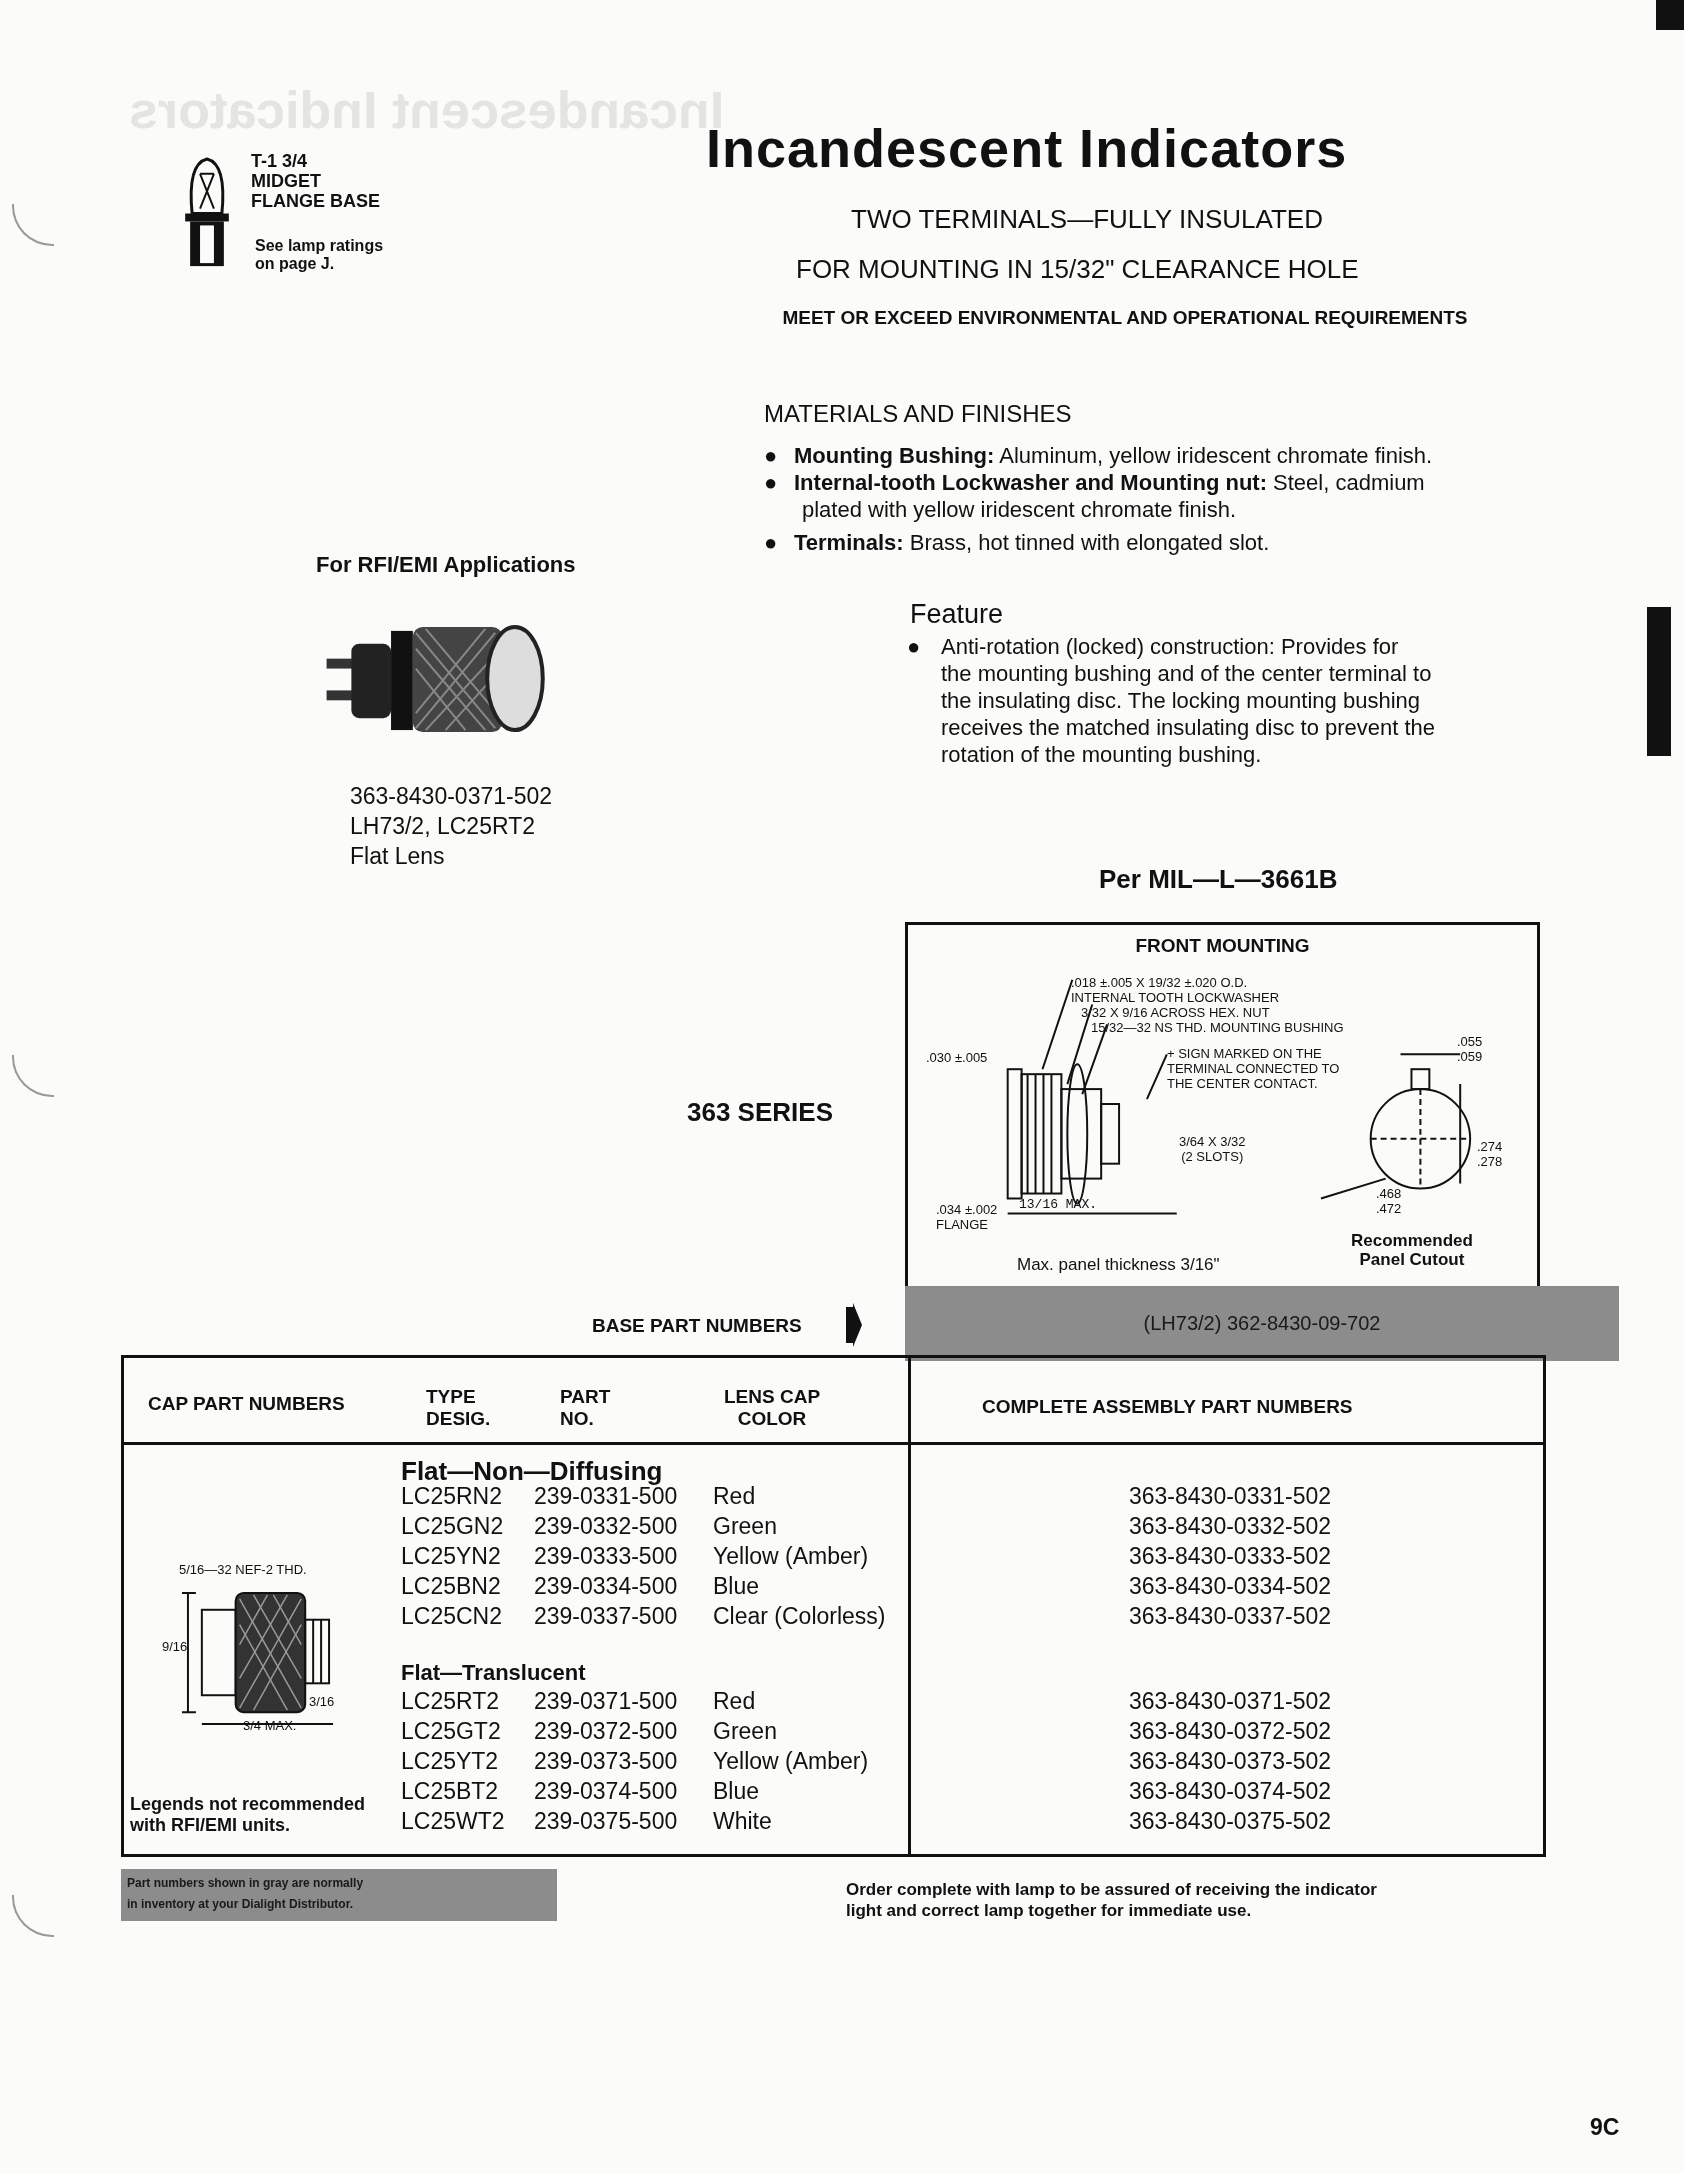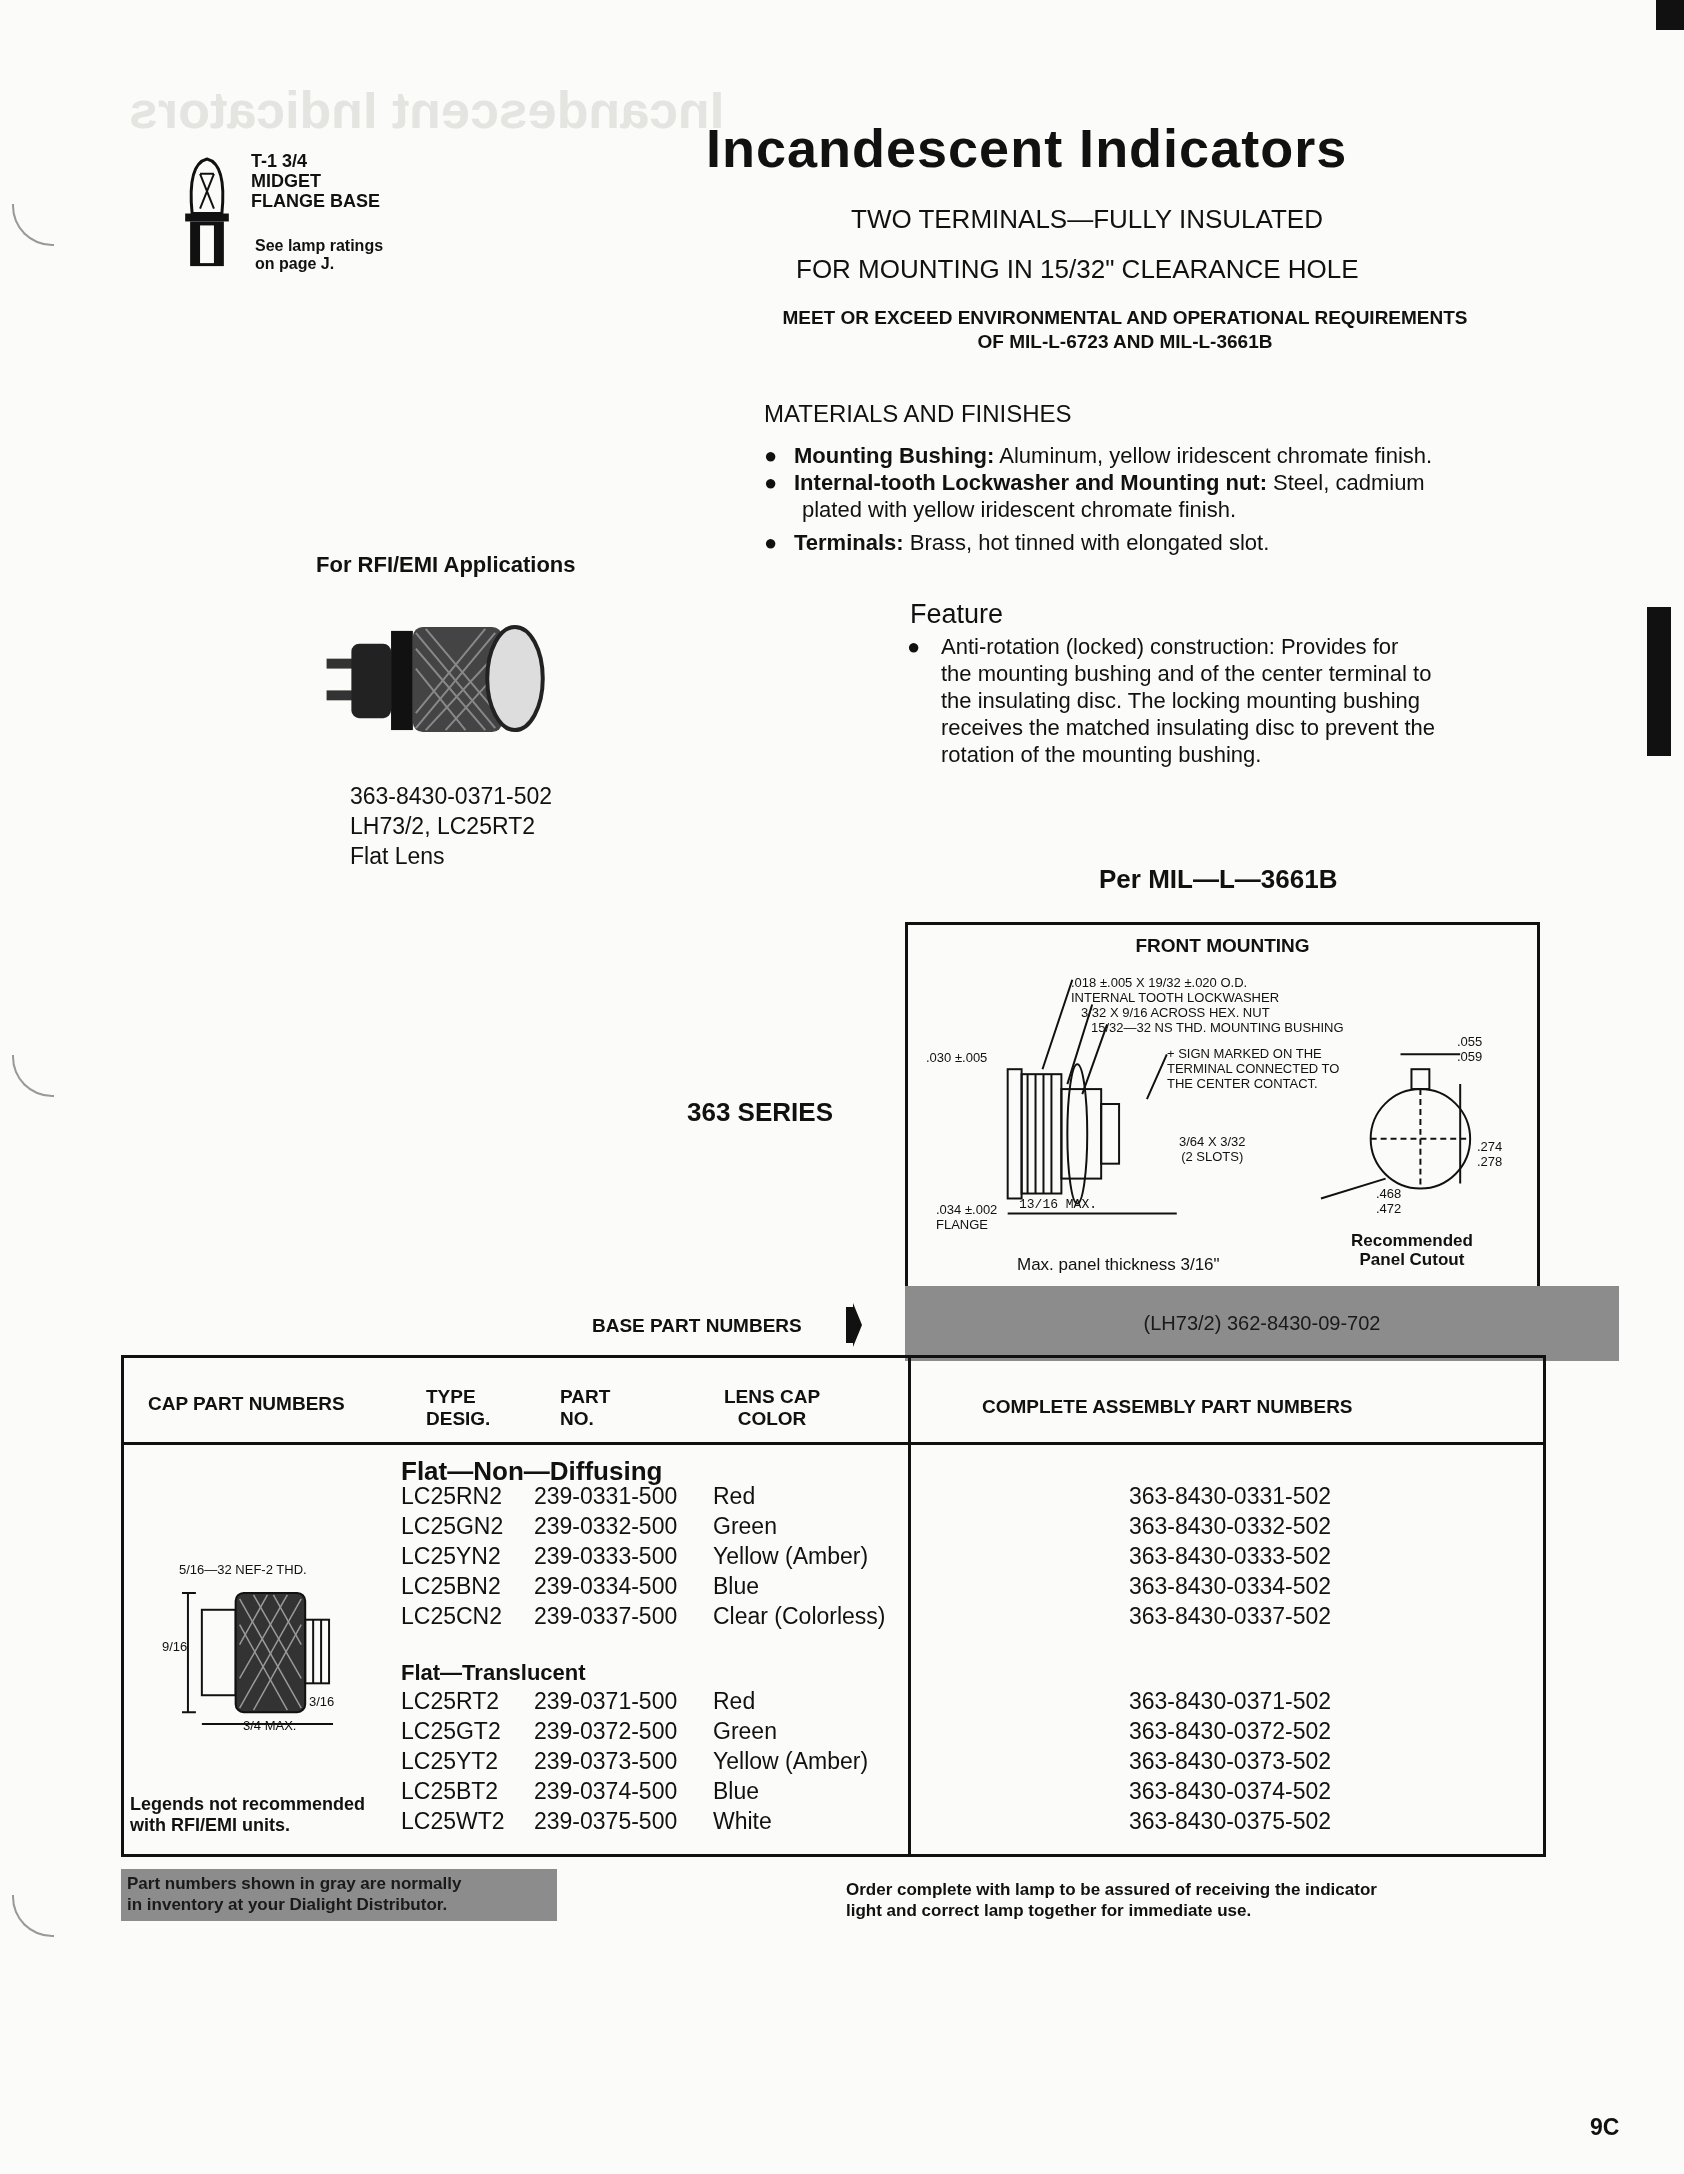--- a/index.html
+++ b/index.html
@@ -51,21 +51,20 @@
 <div class="abs b" style="left:255px;top:237px;font-size:16px;line-height:18px;">
   <div>See lamp ratings</div>
   <div>on page J.</div>
 </div>
 
 <div class="abs title" style="left:706px;top:117px;">Incandescent Indicators</div>
 <div class="abs sub" style="left:851px;top:204px;">TWO TERMINALS—FULLY INSULATED</div>
 <div class="abs sub" style="left:796px;top:254px;">FOR MOUNTING IN 15/32" CLEARANCE HOLE</div>
 <div class="abs req" style="left:697px;top:306px;width:856px;">
   <div>MEET OR EXCEED ENVIRONMENTAL AND OPERATIONAL REQUIREMENTS</div>
-  <div>OF MIL-L-6723 AND MIL-L-3661B</div>
 </div>
 
 <div class="abs mat-h" style="left:764px;top:400px;">MATERIALS AND FINISHES</div>
 <div class="abs bul" style="left:764px;top:442px;width:786px;">
   <div><span class="dot">●</span><span class="b">Mounting Bushing:</span><span> Aluminum, yellow iridescent chromate finish.</span></div>
   <div><span class="dot">●</span><span class="b">Internal-tooth Lockwasher and Mounting nut:</span><span> Steel, cadmium</span></div>
   <div style="padding-left:38px;">plated with yellow iridescent chromate finish.</div>
   <div style="margin-top:6px;"><span class="dot">●</span><span class="b">Terminals:</span><span> Brass, hot tinned with elongated slot.</span></div>
 </div>
 
@@ -278,21 +277,21 @@
       </div>
     <div style="position:relative;height:30px;">
         <span class="abs" style="left:0;">LC25WT2</span>
         <span class="abs" style="left:133px;">239-0375-500</span>
         <span class="abs" style="left:312px;">White</span>
         <span class="abs" style="left:728px;">363-8430-0375-502</span>
       </div>
   </div>
 </div>
 
-<div class="abs gray b" style="left:121px;top:1869px;width:436px;height:52px;font-size:17px;line-height:21px;padding:4px 0 0 6px;box-sizing:border-box;color:#1a1a1a;">
+<div class="abs gray b" style="left:121px;top:1869px;width:436px;height:52px;font-size:12px;line-height:21px;padding:4px 0 0 6px;box-sizing:border-box;color:#1a1a1a;">
   <div>Part numbers shown in gray are normally</div>
   <div>in inventory at your Dialight Distributor.</div>
 </div>
 <div class="abs b" style="left:846px;top:1879px;font-size:17px;line-height:21px;">
   <div>Order complete with lamp to be assured of receiving the indicator</div>
   <div>light and correct lamp together for immediate use.</div>
 </div>
 <div class="abs b" style="left:1590px;top:2114px;font-size:23px;">9C</div>
 
 

